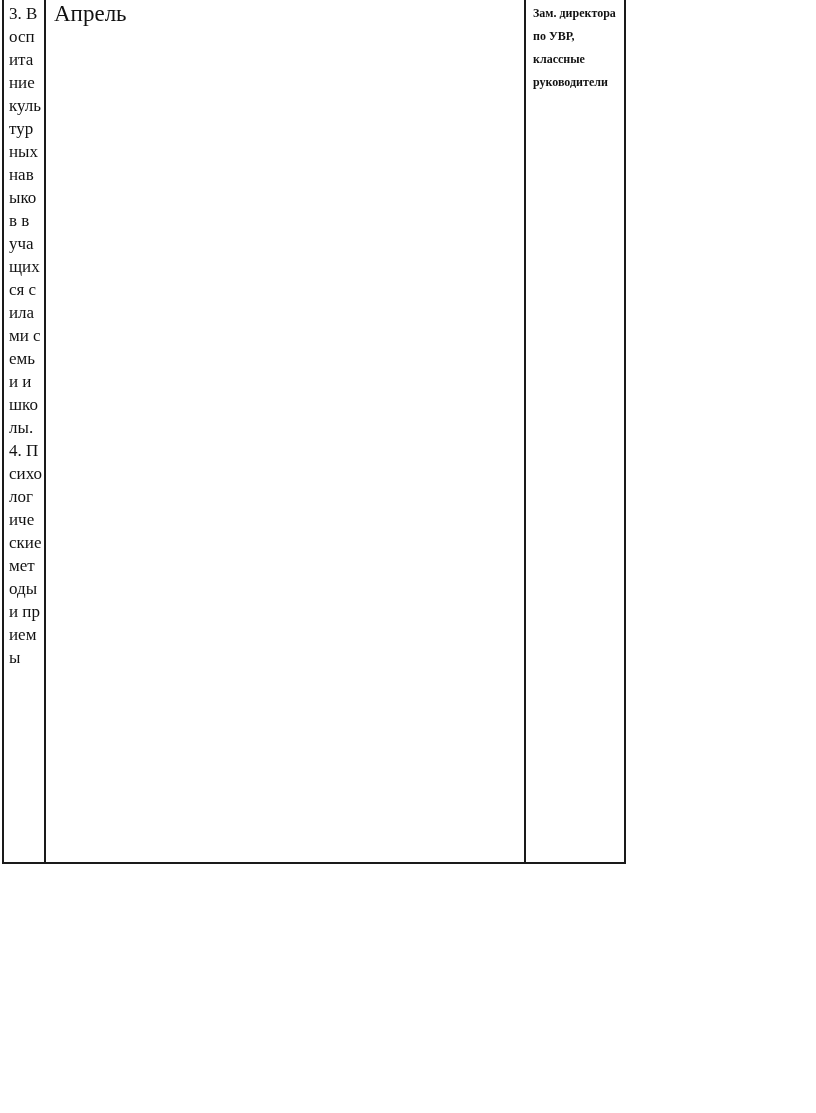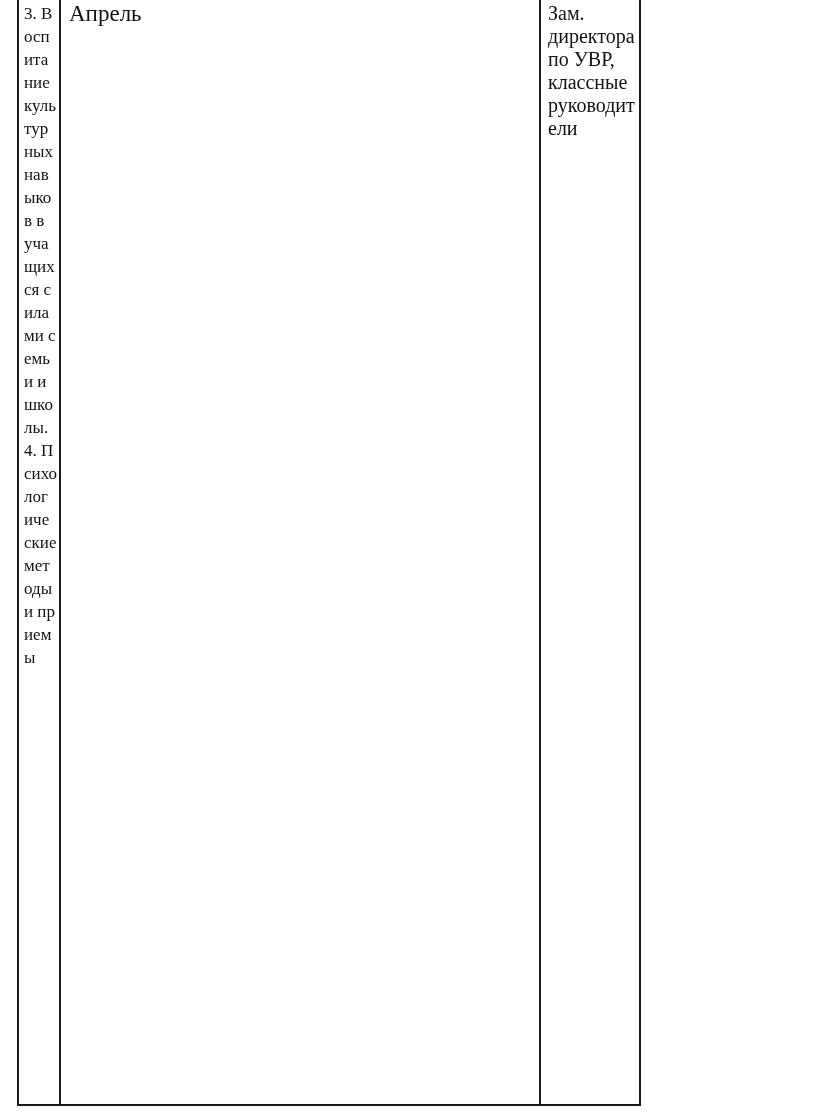--- a/index.html
+++ b/index.html
@@ -21,24 +21,24 @@
   
   #page {
     position: absolute;
     inset: 0;
     background: #ffffff;
   }
 
   
   .doc-table {
     position: absolute;
-    left: 17px;
+    left: 2px;
     top: 0px;
     width: 624px;          
-    height: 1106px;        
+    height: 864px;        
     border-collapse: collapse;
     table-layout: fixed;
     border-left: 2px solid #1a1a1a;
     border-right: 2px solid #1a1a1a;
     border-bottom: 2px solid #1a1a1a;
     border-top: 0;
     background: #e5e5e5;
   }
   .doc-table td {
     vertical-align: top;
@@ -73,24 +73,25 @@
   
   .cell-term .cell-text {
     padding: 2px 6px 0 8px;
     word-break: normal;
     overflow-wrap: normal;
   }
 
   
   .cell-resp .cell-text {
     padding: 2px 4px 0 7px;
-    font-size: 20px;
+    font-size: 12px;
     line-height: 23px;
     word-break: break-word;
     overflow-wrap: anywhere;
+    font-weight: bold;
   }
 </style>
 </head>
 <body>
 
 <div id="page">
 
   <table class="doc-table">
     <colgroup>
       <col class="col-activity">

